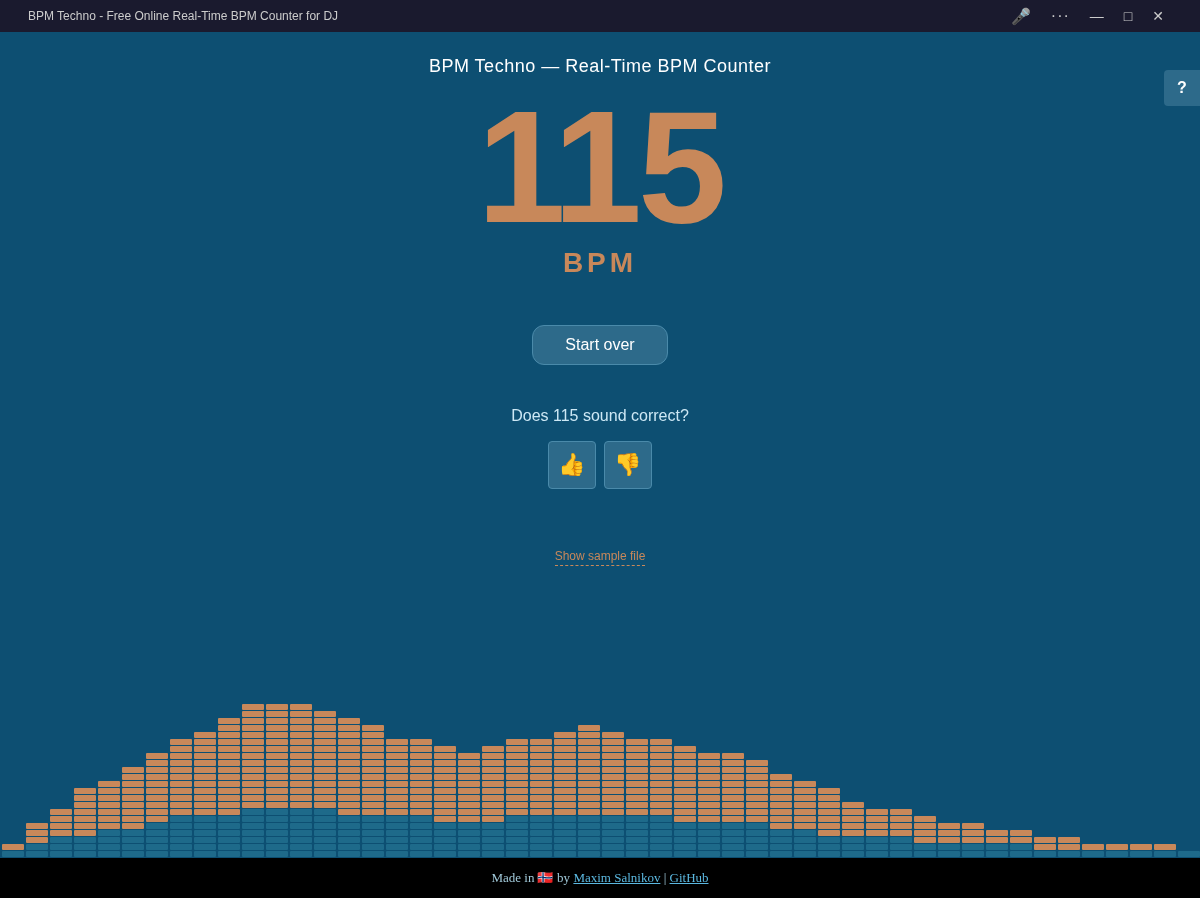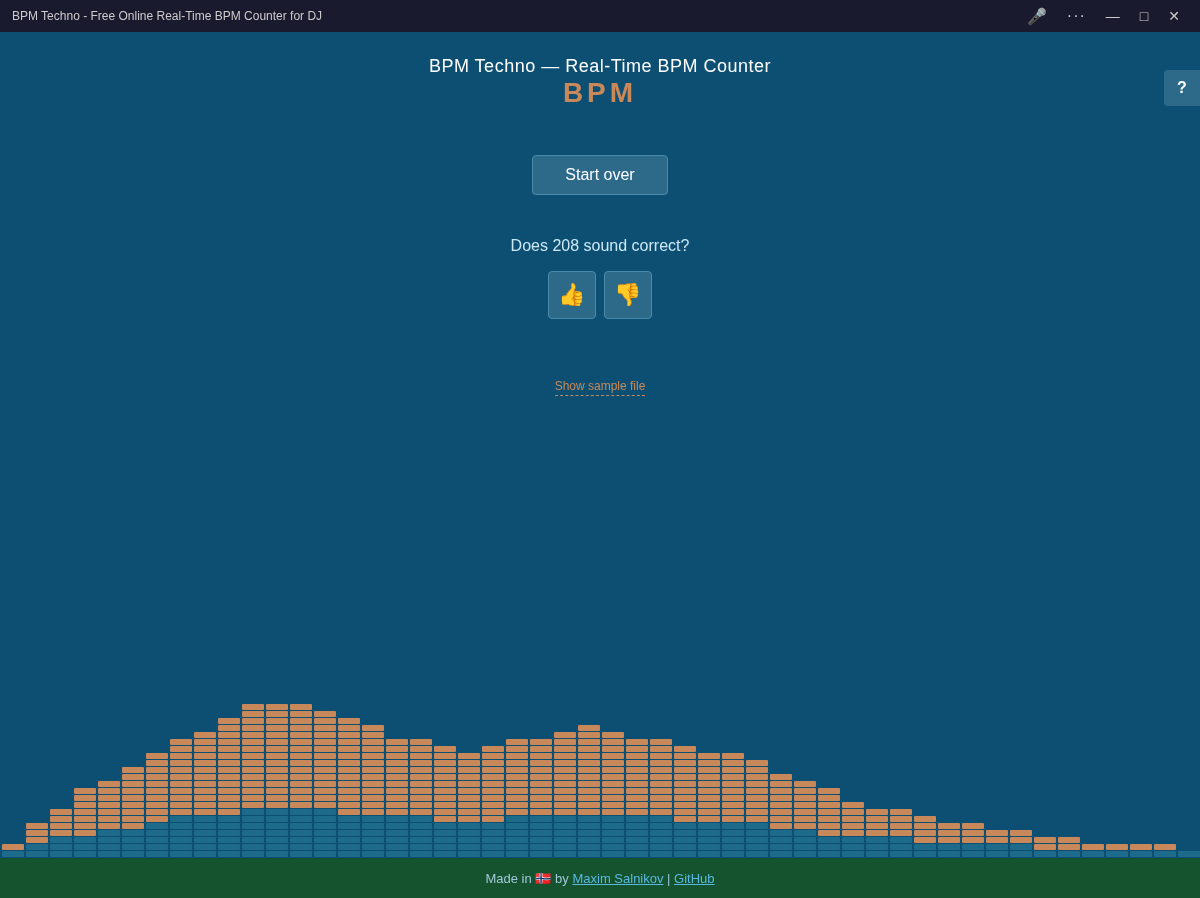--- a/index.html
+++ b/index.html
@@ -15,21 +15,21 @@
       flex-direction: column;
     }
 
     
     .titlebar {
       background: #1a1a2e;
       height: 32px;
       display: flex;
       align-items: center;
       justify-content: space-between;
-      padding: 0 12px;
+      padding: 0 28px;
       flex-shrink: 0;
     }
     .titlebar-title {
       font-size: 12px;
       color: #ccc;
     }
     .titlebar-controls {
       display: flex;
       align-items: center;
       gap: 4px;
@@ -110,21 +110,21 @@
     }
 
     .start-over-btn {
       margin-top: 46px;
       background: #2d6a8a;
       color: #fff;
       border: 1px solid #4a8aaa;
       padding: 10px 32px;
       font-size: 16px;
       cursor: pointer;
-      border-radius: 4px;
+      border-radius: 12px;
     }
 
     .feedback-text {
       margin-top: 42px;
       font-size: 16px;
       color: #cde8f5;
     }
 
     .feedback-buttons {
       display: flex;
@@ -153,28 +153,29 @@
       cursor: pointer;
       background: none;
       border: none;
       border-bottom: 1px dashed #c8885a;
       padding-bottom: 2px;
       text-decoration: none;
     }
 
     
     .footer {
-      background: #14532d;
+      background: #000000;
       height: 40px;
       display: flex;
       align-items: center;
       justify-content: center;
       font-size: 13px;
       color: #a0c8d8;
       flex-shrink: 0;
+      font-family: Liberation Serif, serif;
     }
     .footer a {
       color: #5bb8e0;
       text-decoration: underline;
       cursor: pointer;
     }
 
     
     .eq-svg {
       position: absolute;
@@ -198,25 +199,26 @@
     <button class="titlebar-btn">✕</button>
   </div>
 </div>
 
 <div class="main">
 
   <button class="help-btn">?</button>
 
   <h1 class="app-title">BPM Techno — Real-Time BPM Counter</h1>
 
+  <div class="bpm-number">115</div>
   <div class="bpm-label">BPM</div>
 
   <button class="start-over-btn">Start over</button>
 
-  <div class="feedback-text">Does 208 sound correct?</div>
+  <div class="feedback-text">Does 115 sound correct?</div>
   <div class="feedback-buttons">
     <button class="feedback-btn">👍</button>
     <button class="feedback-btn">👎</button>
   </div>
 
   <button class="show-sample">Show sample file</button>
 
   <svg class="eq-svg" viewBox="0 0 1200 190" preserveAspectRatio="none">
 
     <g id="eq-bars">

